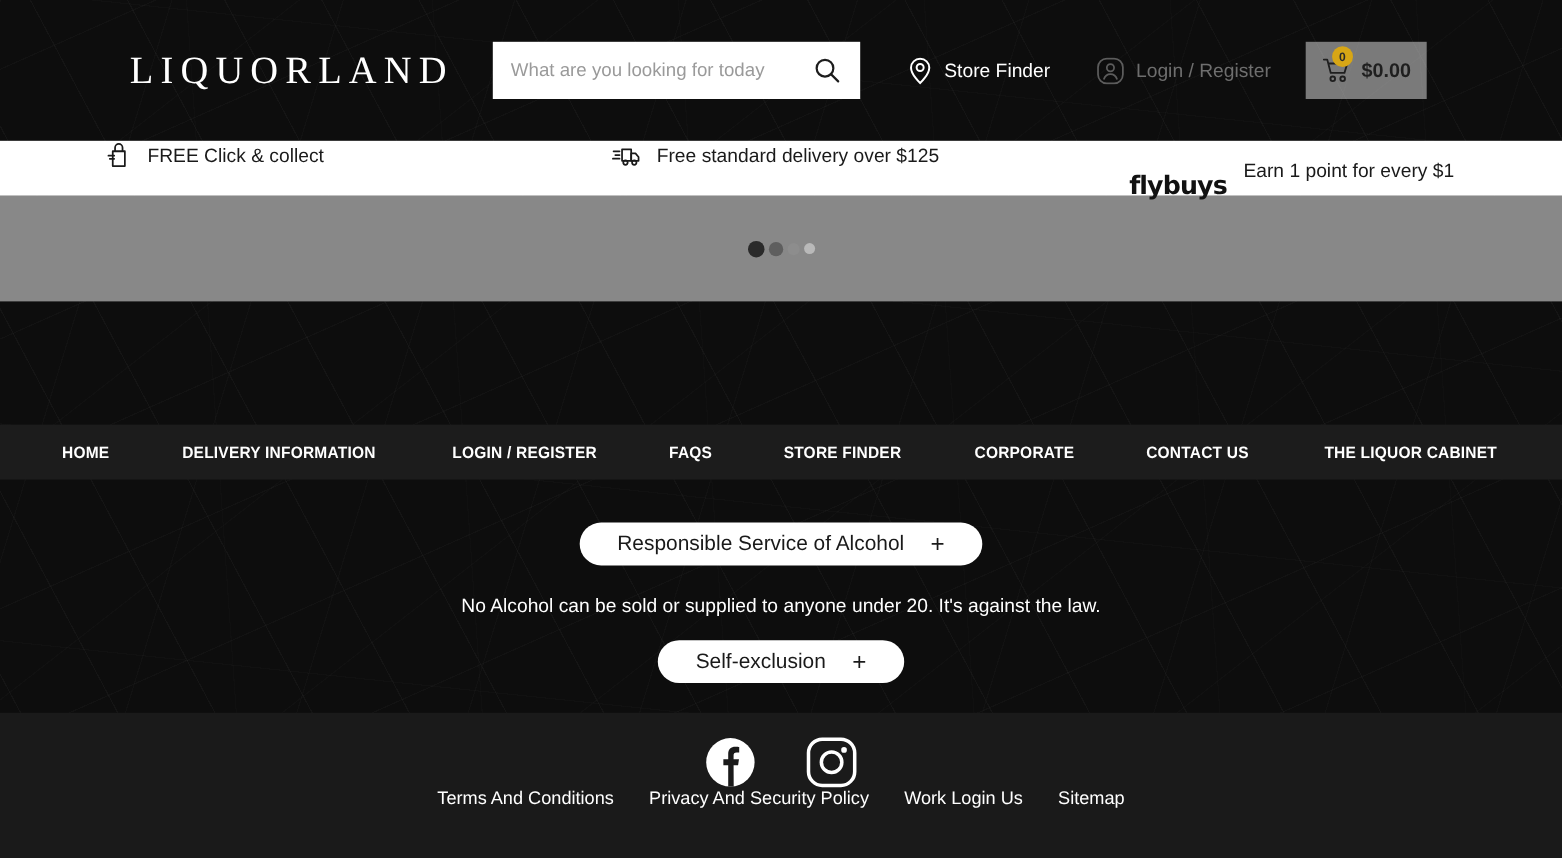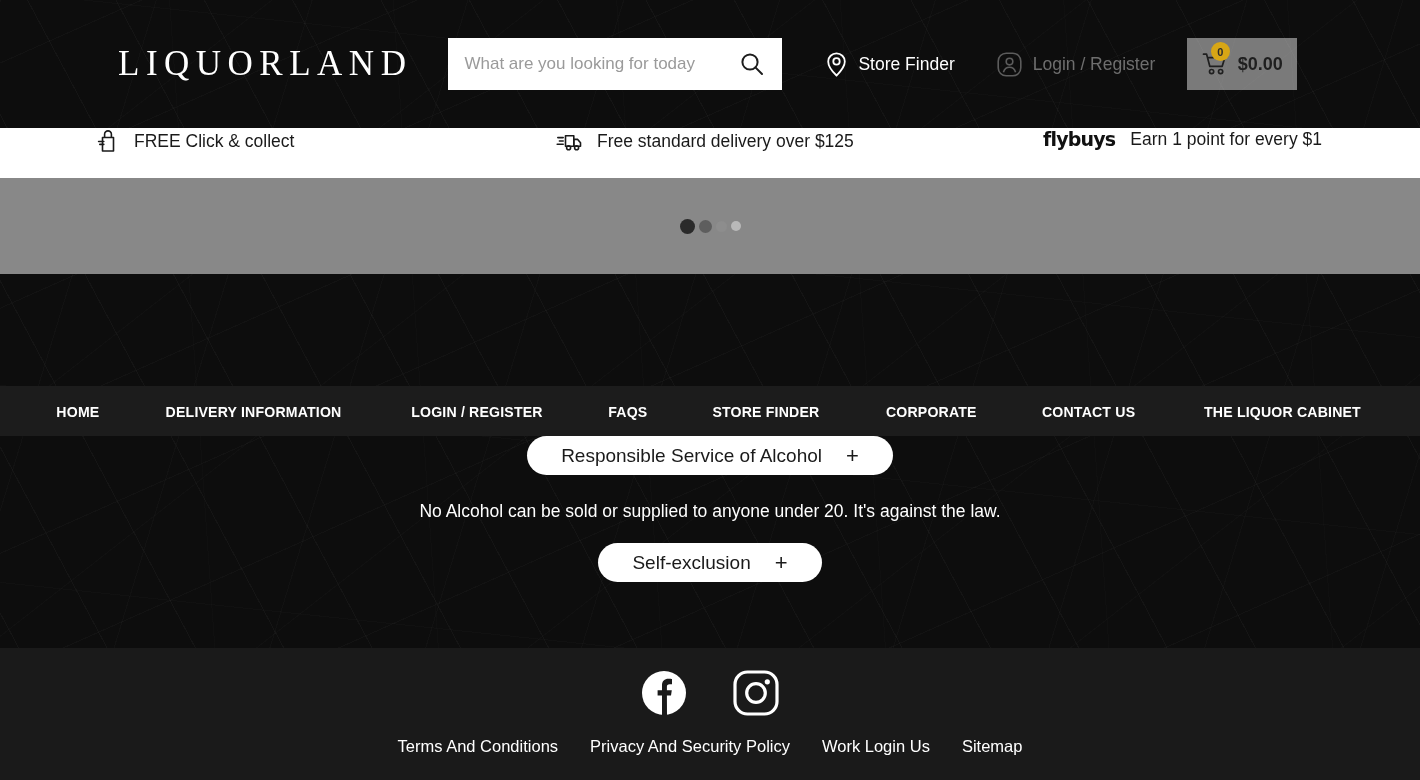--- a/index.html
+++ b/index.html
@@ -143,24 +143,25 @@
     color: #1a1a1a;
     font-size: 17.5px;
     white-space: nowrap;
   }
   .promo-item:first-child { justify-content: flex-start; padding-left: 95px; }
   .promo-item:nth-child(2) { justify-content: flex-start; padding-left: 78px; }
   .promo-item:last-child { justify-content: flex-end; padding-right: 98px; }
   .flybuys-logo {
     font-family: "DejaVu Sans", sans-serif;
     font-weight: 700;
-    font-size: 19px;
+    font-size: 23px;
     letter-spacing: -0.8px;
     color: #111;
     margin-right: 2px;
+    margin-top: 28px;
   }
 
   
   .loading-block {
     height: 96px;
     background: #888888;
     display: flex;
     align-items: center;
     justify-content: center;
   }
@@ -197,20 +198,21 @@
     cursor: pointer;
   }
 
   
   .legal {
     height: 212px;
     display: flex;
     flex-direction: column;
     align-items: center;
     justify-content: flex-start;
+    padding-top: 39px;
   }
   .pill {
     background: #ffffff;
     color: #1a1a1a;
     border-radius: 40px;
     border: 0;
     height: 39px;
     display: inline-flex;
     align-items: center;
     justify-content: center;
@@ -236,21 +238,20 @@
     display: flex;
     flex-direction: column;
     align-items: center;
     padding-top: 21px;
   }
   .socials { display: flex; gap: 44px; align-items: center; }
   .social-link { display: block; cursor: pointer; line-height: 0; }
   .footer-links {
     display: flex;
     gap: 32px;
-    margin-top: 20px;
   }
   .footer-links a {
     color: #ffffff;
     font-size: 16.5px;
     text-decoration: none;
     white-space: nowrap;
     cursor: pointer;
   }
 </style>
 </head>

